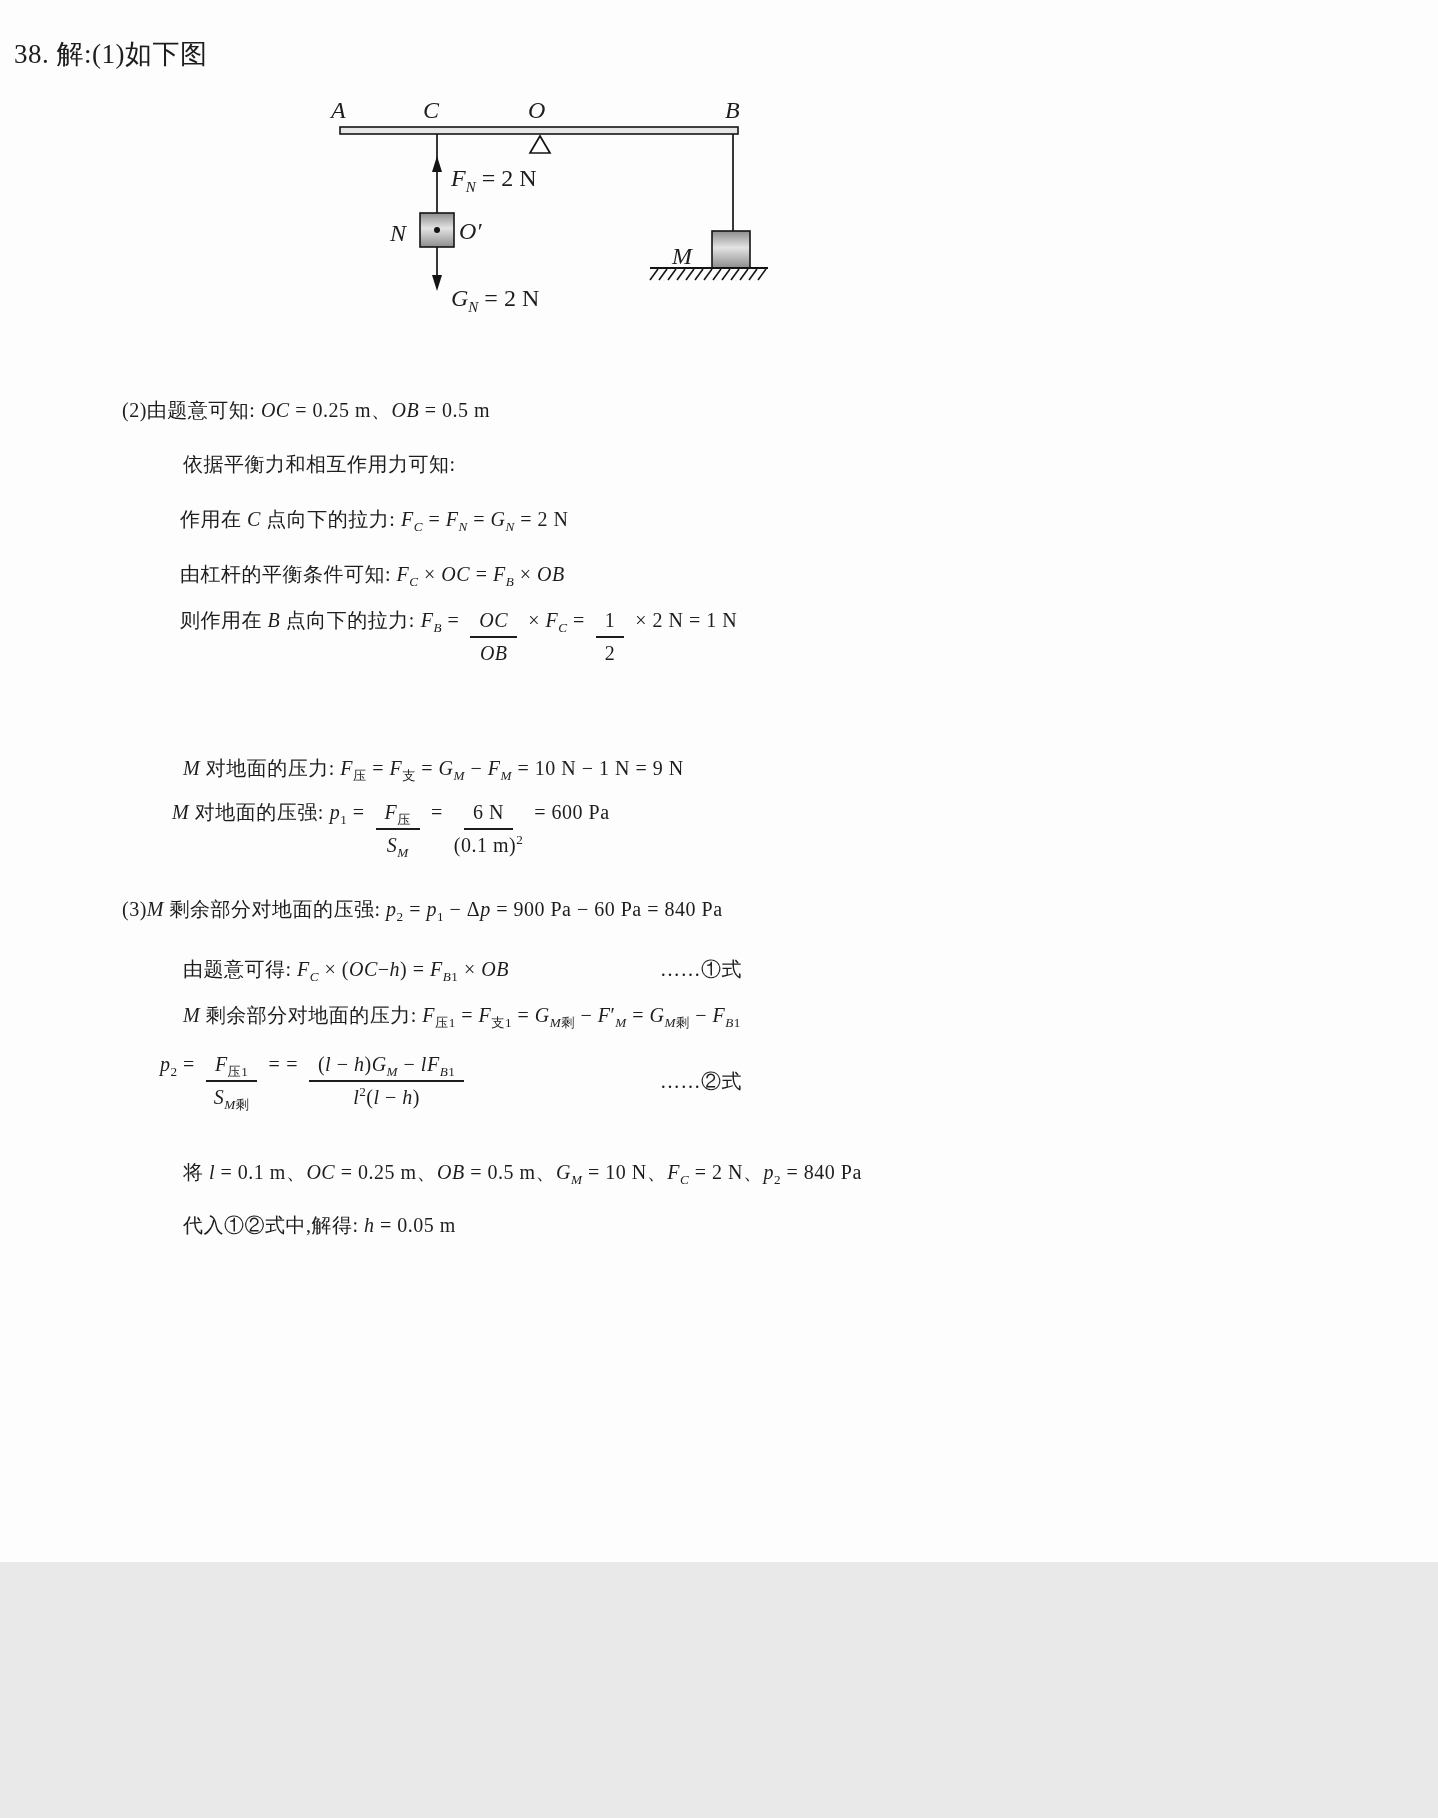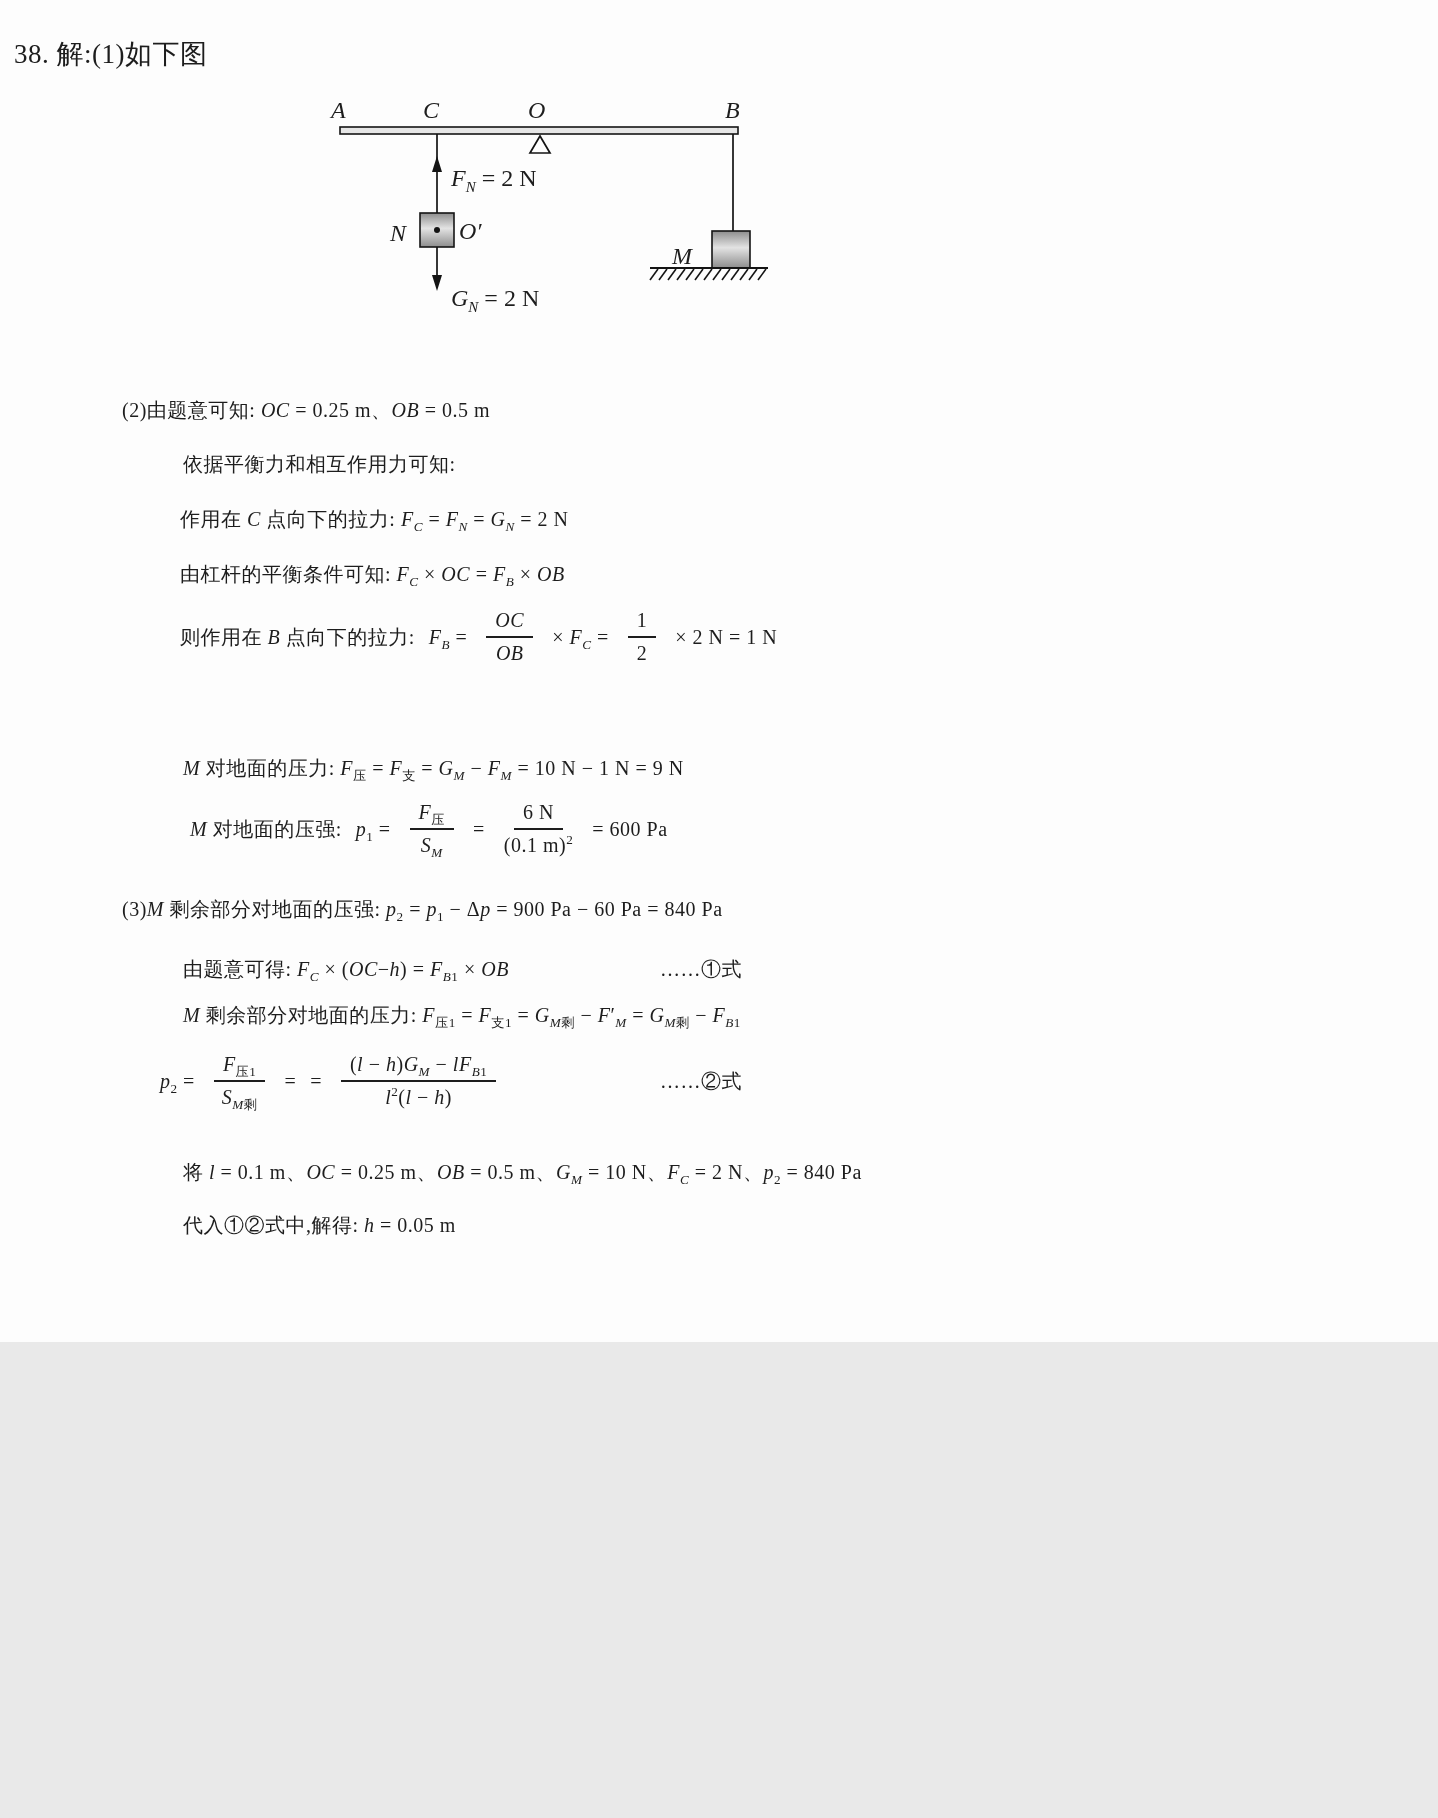--- a/index.html
+++ b/index.html
@@ -1,36 +1,36 @@
 <!DOCTYPE html>
 <html><head>
 <meta charset="utf-8">
 <style>
   html,body{margin:0;padding:0;background:#e9e9e9;}
   .page{
     position:relative;
-    width:1438px;height:1342px;
+    width:1438px;height:1562px;
     background:#fdfdfd;
     font-family:"Liberation Serif","DejaVu Serif",serif;
     color:#1d1d1d;
     overflow:hidden;
     margin:0 auto;
   }
   .line{
     position:absolute;
     white-space:nowrap;
     font-size:20px;
     line-height:1.25;
     letter-spacing:0.5px;
   }
   .title{font-size:27px;}
   i{font-style:italic;font-family:"Liberation Serif","DejaVu Serif",serif;}
   sub{font-size:66%;line-height:0;}
   sup{font-size:66%;line-height:0;}
-  .mathline{display:flex;align-items:center;gap:14px;}
+  .mathline{display:flex;align-items:flex-start;gap:6px;}
   .frac{display:inline-flex;flex-direction:column;align-items:center;margin:0 5px;text-align:center;}
   .frac .num{border-bottom:2px solid #1d1d1d;padding:0 9px 3px;}
   .frac .den{padding-top:3px;}
   .eqtag{position:absolute;top:50%;transform:translateY(-50%);white-space:nowrap;}
   .eqtag-inline{position:absolute;top:0;white-space:nowrap;}
   svg text{font-family:"Liberation Serif","DejaVu Serif",serif;fill:#1d1d1d;}
   svg .it{font-style:italic;}
 </style>
 </head>
 <body>
@@ -114,21 +114,21 @@
     <span class="frac">
       <span class="num">1</span>
       <span class="den">2</span>
     </span>
     <span>× 2 N = 1 N</span>
   </div>
 
 
   <div class="line" style="left:183px;top:756px"><i>M</i> 对地面的压力: <i>F</i><sub>压</sub> = <i>F</i><sub>支</sub> = <i>G</i><sub><i>M</i></sub> − <i>F</i><sub><i>M</i></sub> = 10 N − 1 N = 9 N</div>
 
-  <div class="line mathline" style="left:190px;top:800px">
+  <div class="line mathline" style="left:172px;top:800px">
     <span><i>M</i> 对地面的压强: </span>
     <span><i>p</i><sub>1</sub> =</span>
     <span class="frac">
       <span class="num"><i>F</i><sub>压</sub></span>
       <span class="den"><i>S</i><sub><i>M</i></sub></span>
     </span>
     <span>=</span>
     <span class="frac">
       <span class="num">6 N</span>
       <span class="den">(0.1 m)<sup>2</sup></span>

